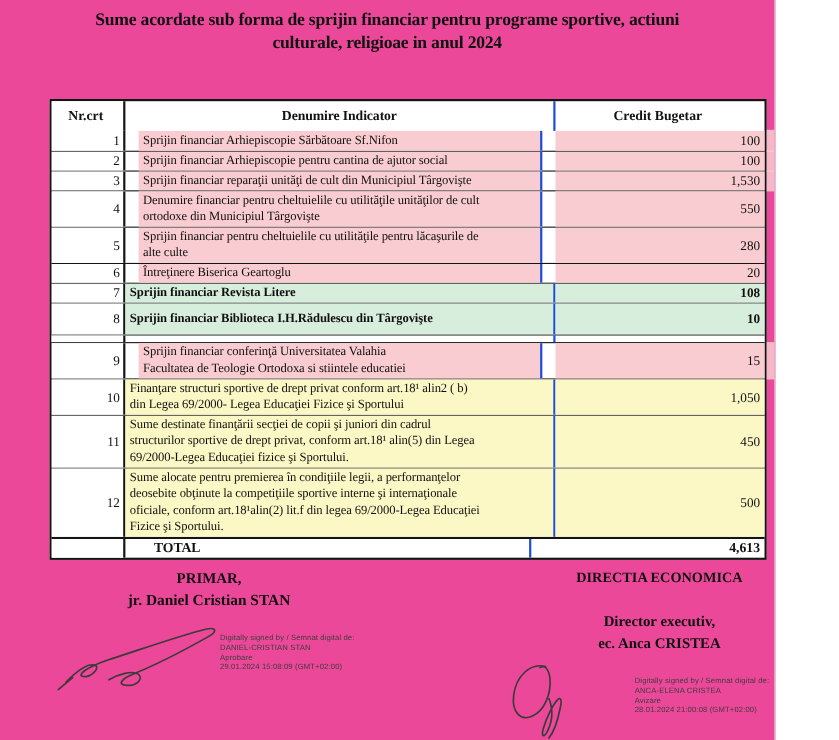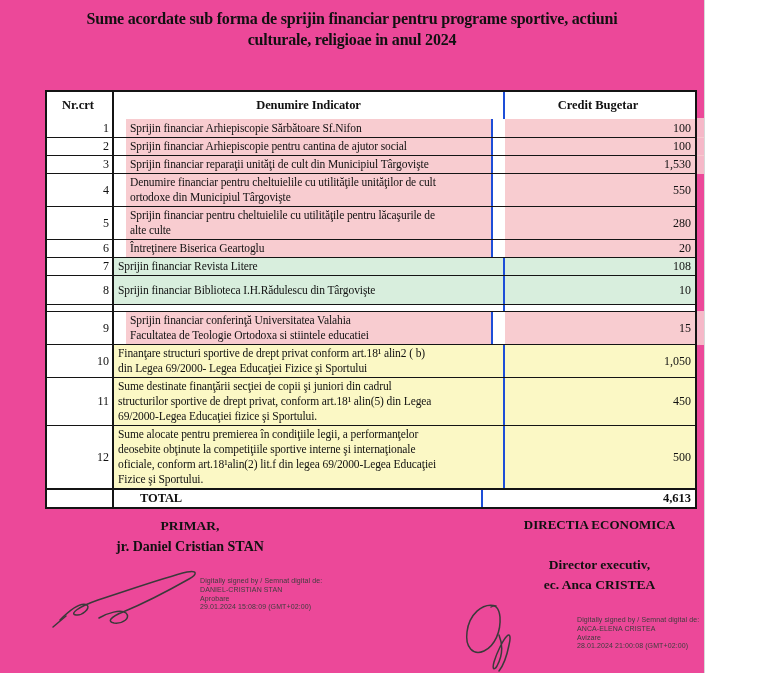--- a/index.html
+++ b/index.html
@@ -39,21 +39,21 @@
     padding-right:4px;font-size:12px;
   }
   .cell.credit.bleed::after{
     content:"";position:absolute;left:100%;top:-1px;bottom:-1px;width:15px;
     background-color:inherit;opacity:.85;margin-left:2px;
   }
   .header-row{font-weight:bold;}
   .header-row .cell{font-size:12.5px;justify-content:center;align-items:center;display:flex;}
   .header-row .cell.ind{white-space:normal;}
   .c-pink  .cell.ind,.c-pink  .cell.credit{background-color:var(--pink);margin-left:12px;}
-  .c-green .cell.ind,.c-green .cell.credit{background-color:var(--green);}
+  .c-green .cell.ind,.c-green .cell.credit{background-color:var(--green);font-weight:bold;}
   .c-yellow .cell.ind,.c-yellow .cell.credit{background-color:var(--yellow);}
   .spacer-row{display:flex;height:6px;background:#fff;border-top:1px solid #141414;}
   .spacer-row .cell{height:100%;}
   .total-row{border-top:2px solid #141414;font-weight:bold;min-height:17px;gap:22px;}
   .total-row .cell.ind{font-size:12.5px;white-space:normal;}
   .total-row .cell.credit{font-size:12.5px;}
   
   .sig-left-block{position:absolute;left:60px;top:516px;width:260px;text-align:center;}
   .sig-left-block .role{font-size:13.5px;font-weight:600;line-height:20px;}
   .sig-left-block .name{font-size:14px;font-weight:600;line-height:22px;}

